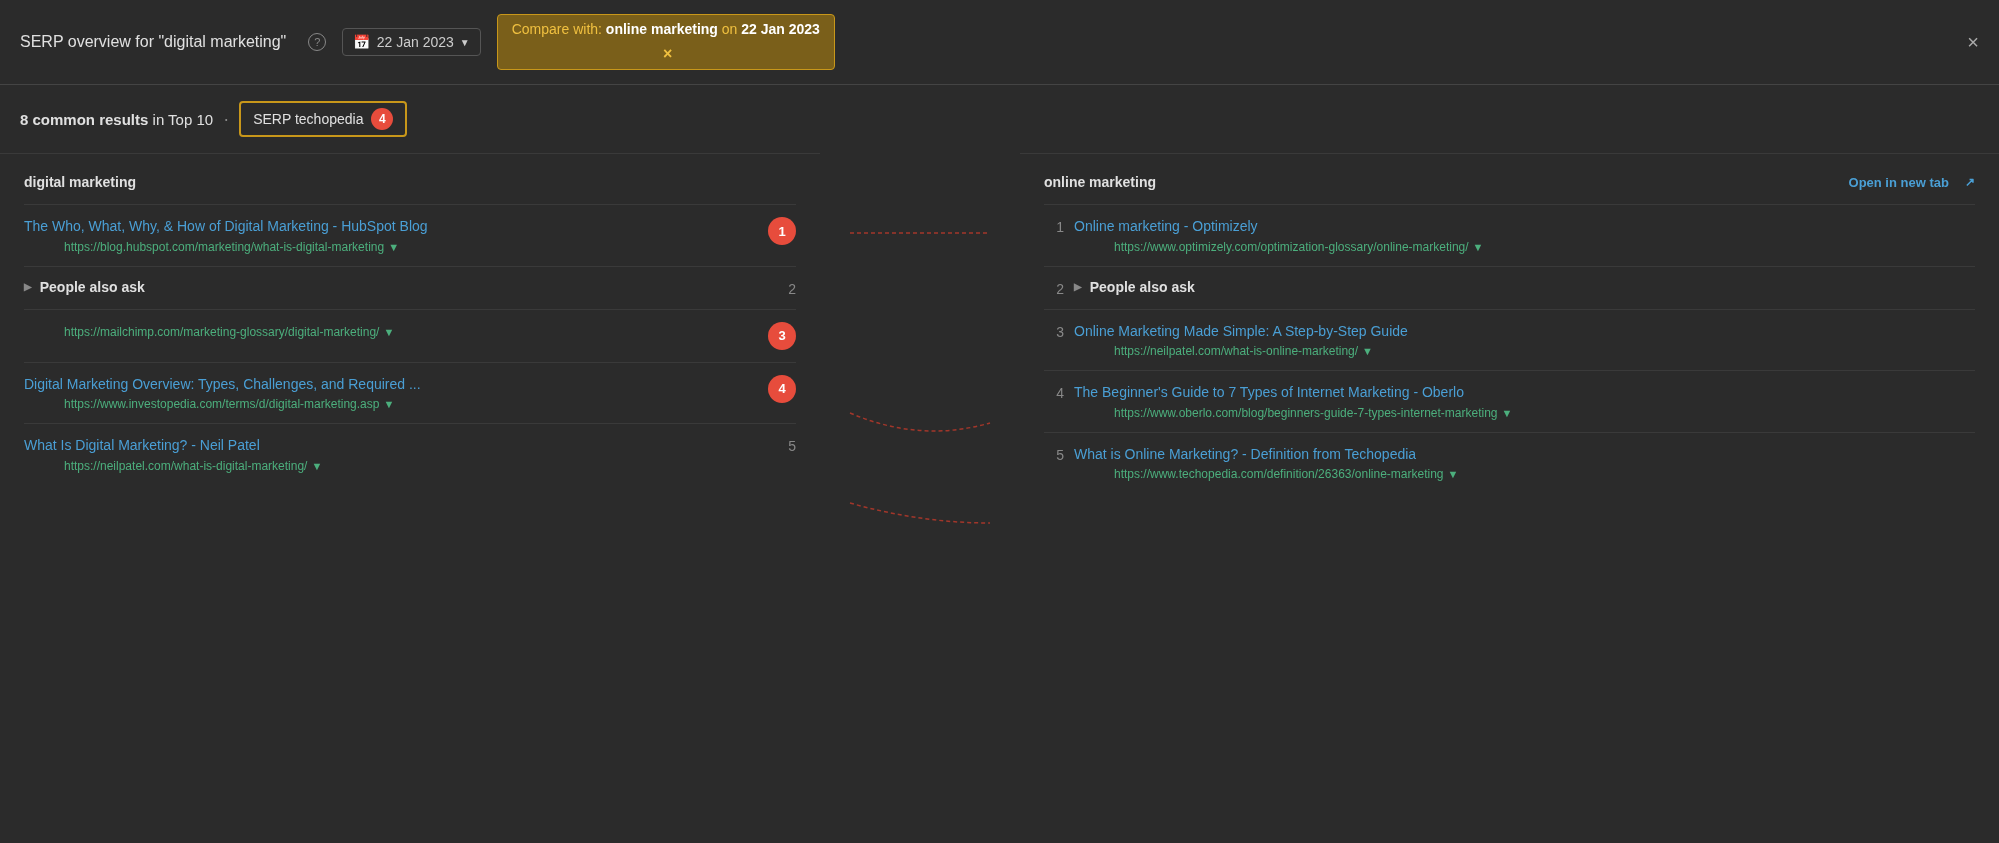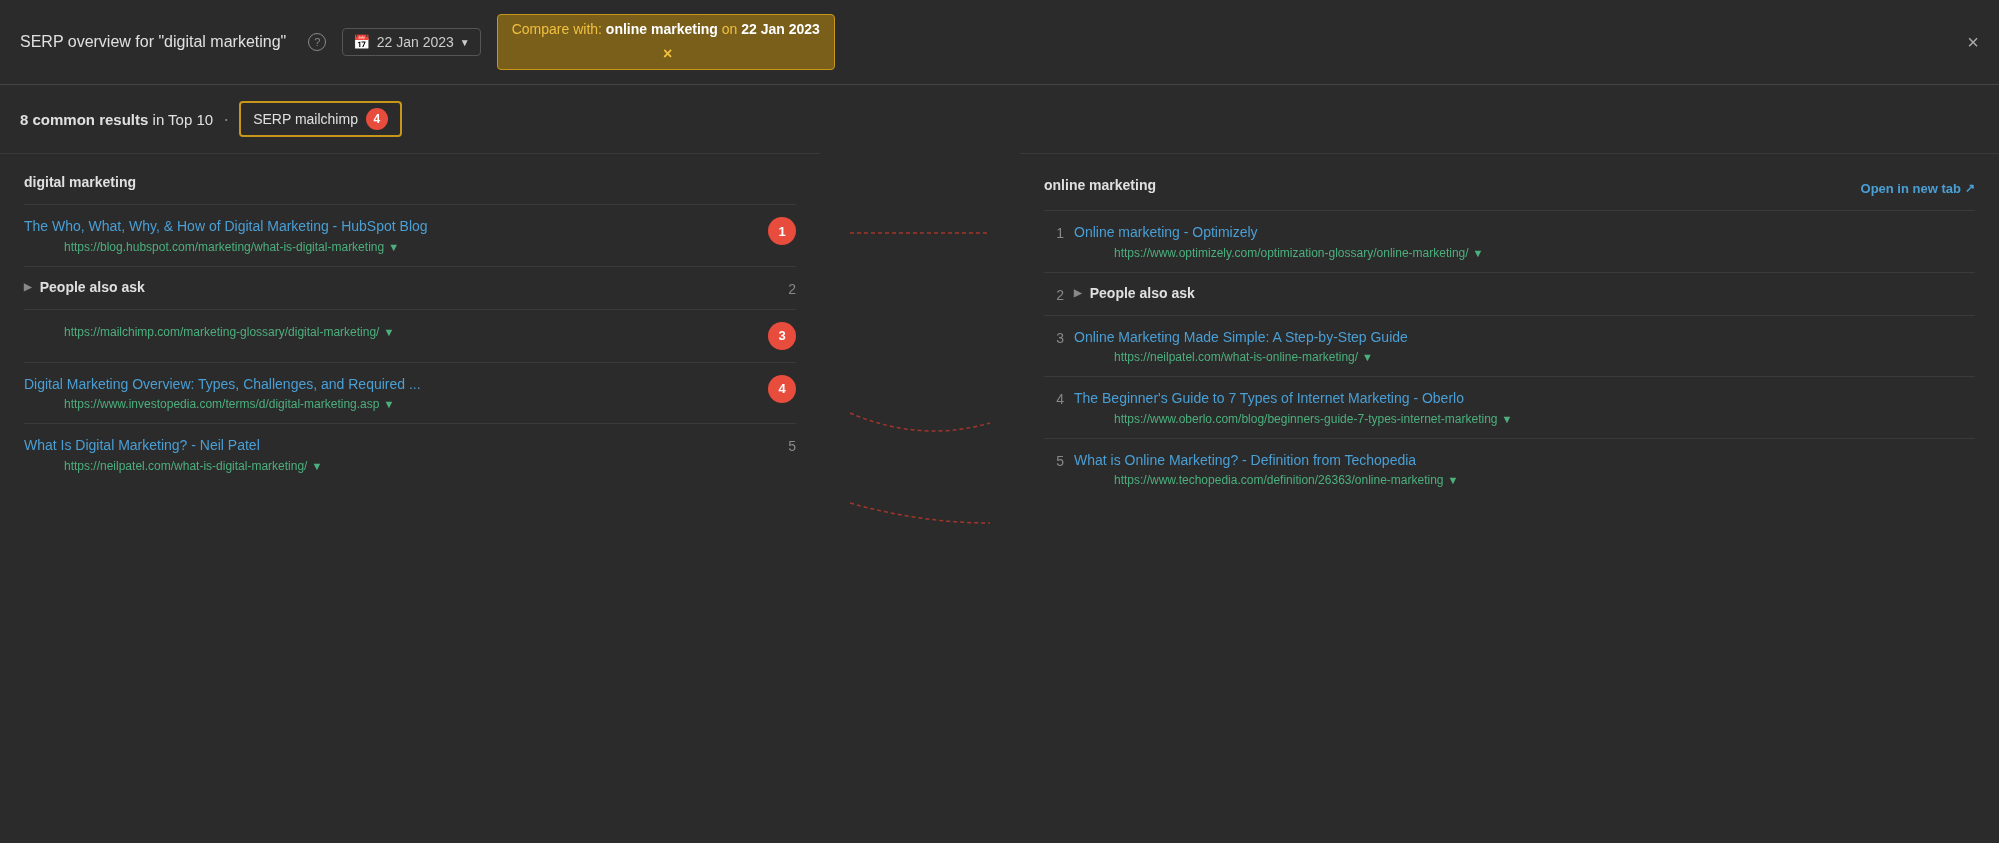--- a/index.html
+++ b/index.html
@@ -161,22 +161,21 @@
       align-items: center;
       justify-content: space-between;
     }
 
     .open-new-tab {
       color: #4a9fd5;
       font-size: 13px;
       cursor: pointer;
       display: flex;
       align-items: flex-start;
-      gap: 4px;
-      margin-top: 7px;
+      gap: 16px;
     }
 
     .result-item {
       border-top: 1px solid #3a3a3a;
       padding: 12px 0;
       display: flex;
       align-items: flex-start;
       gap: 10px;
       position: relative;
     }
@@ -291,21 +290,21 @@
   <span class="header-close" style="margin-left:auto;">×</span>
 </div>
 
 <div class="subheader">
   <span class="common-results-text">
     <strong>8 common results</strong>
     <span>in Top 10</span>
   </span>
   <span class="dot-separator">·</span>
   <div class="serp-similarity-badge">
-    <span class="serp-similarity-label">SERP mailchimp</span>
+    <span class="serp-similarity-label">SERP techopedia</span>
     <span class="serp-similarity-num">4</span>
   </div>
 </div>
 
 <div class="content-area">
 
   <div class="column" style="max-width: 820px;">
     <div class="column-header">
       <span>digital marketing</span>
     </div>

